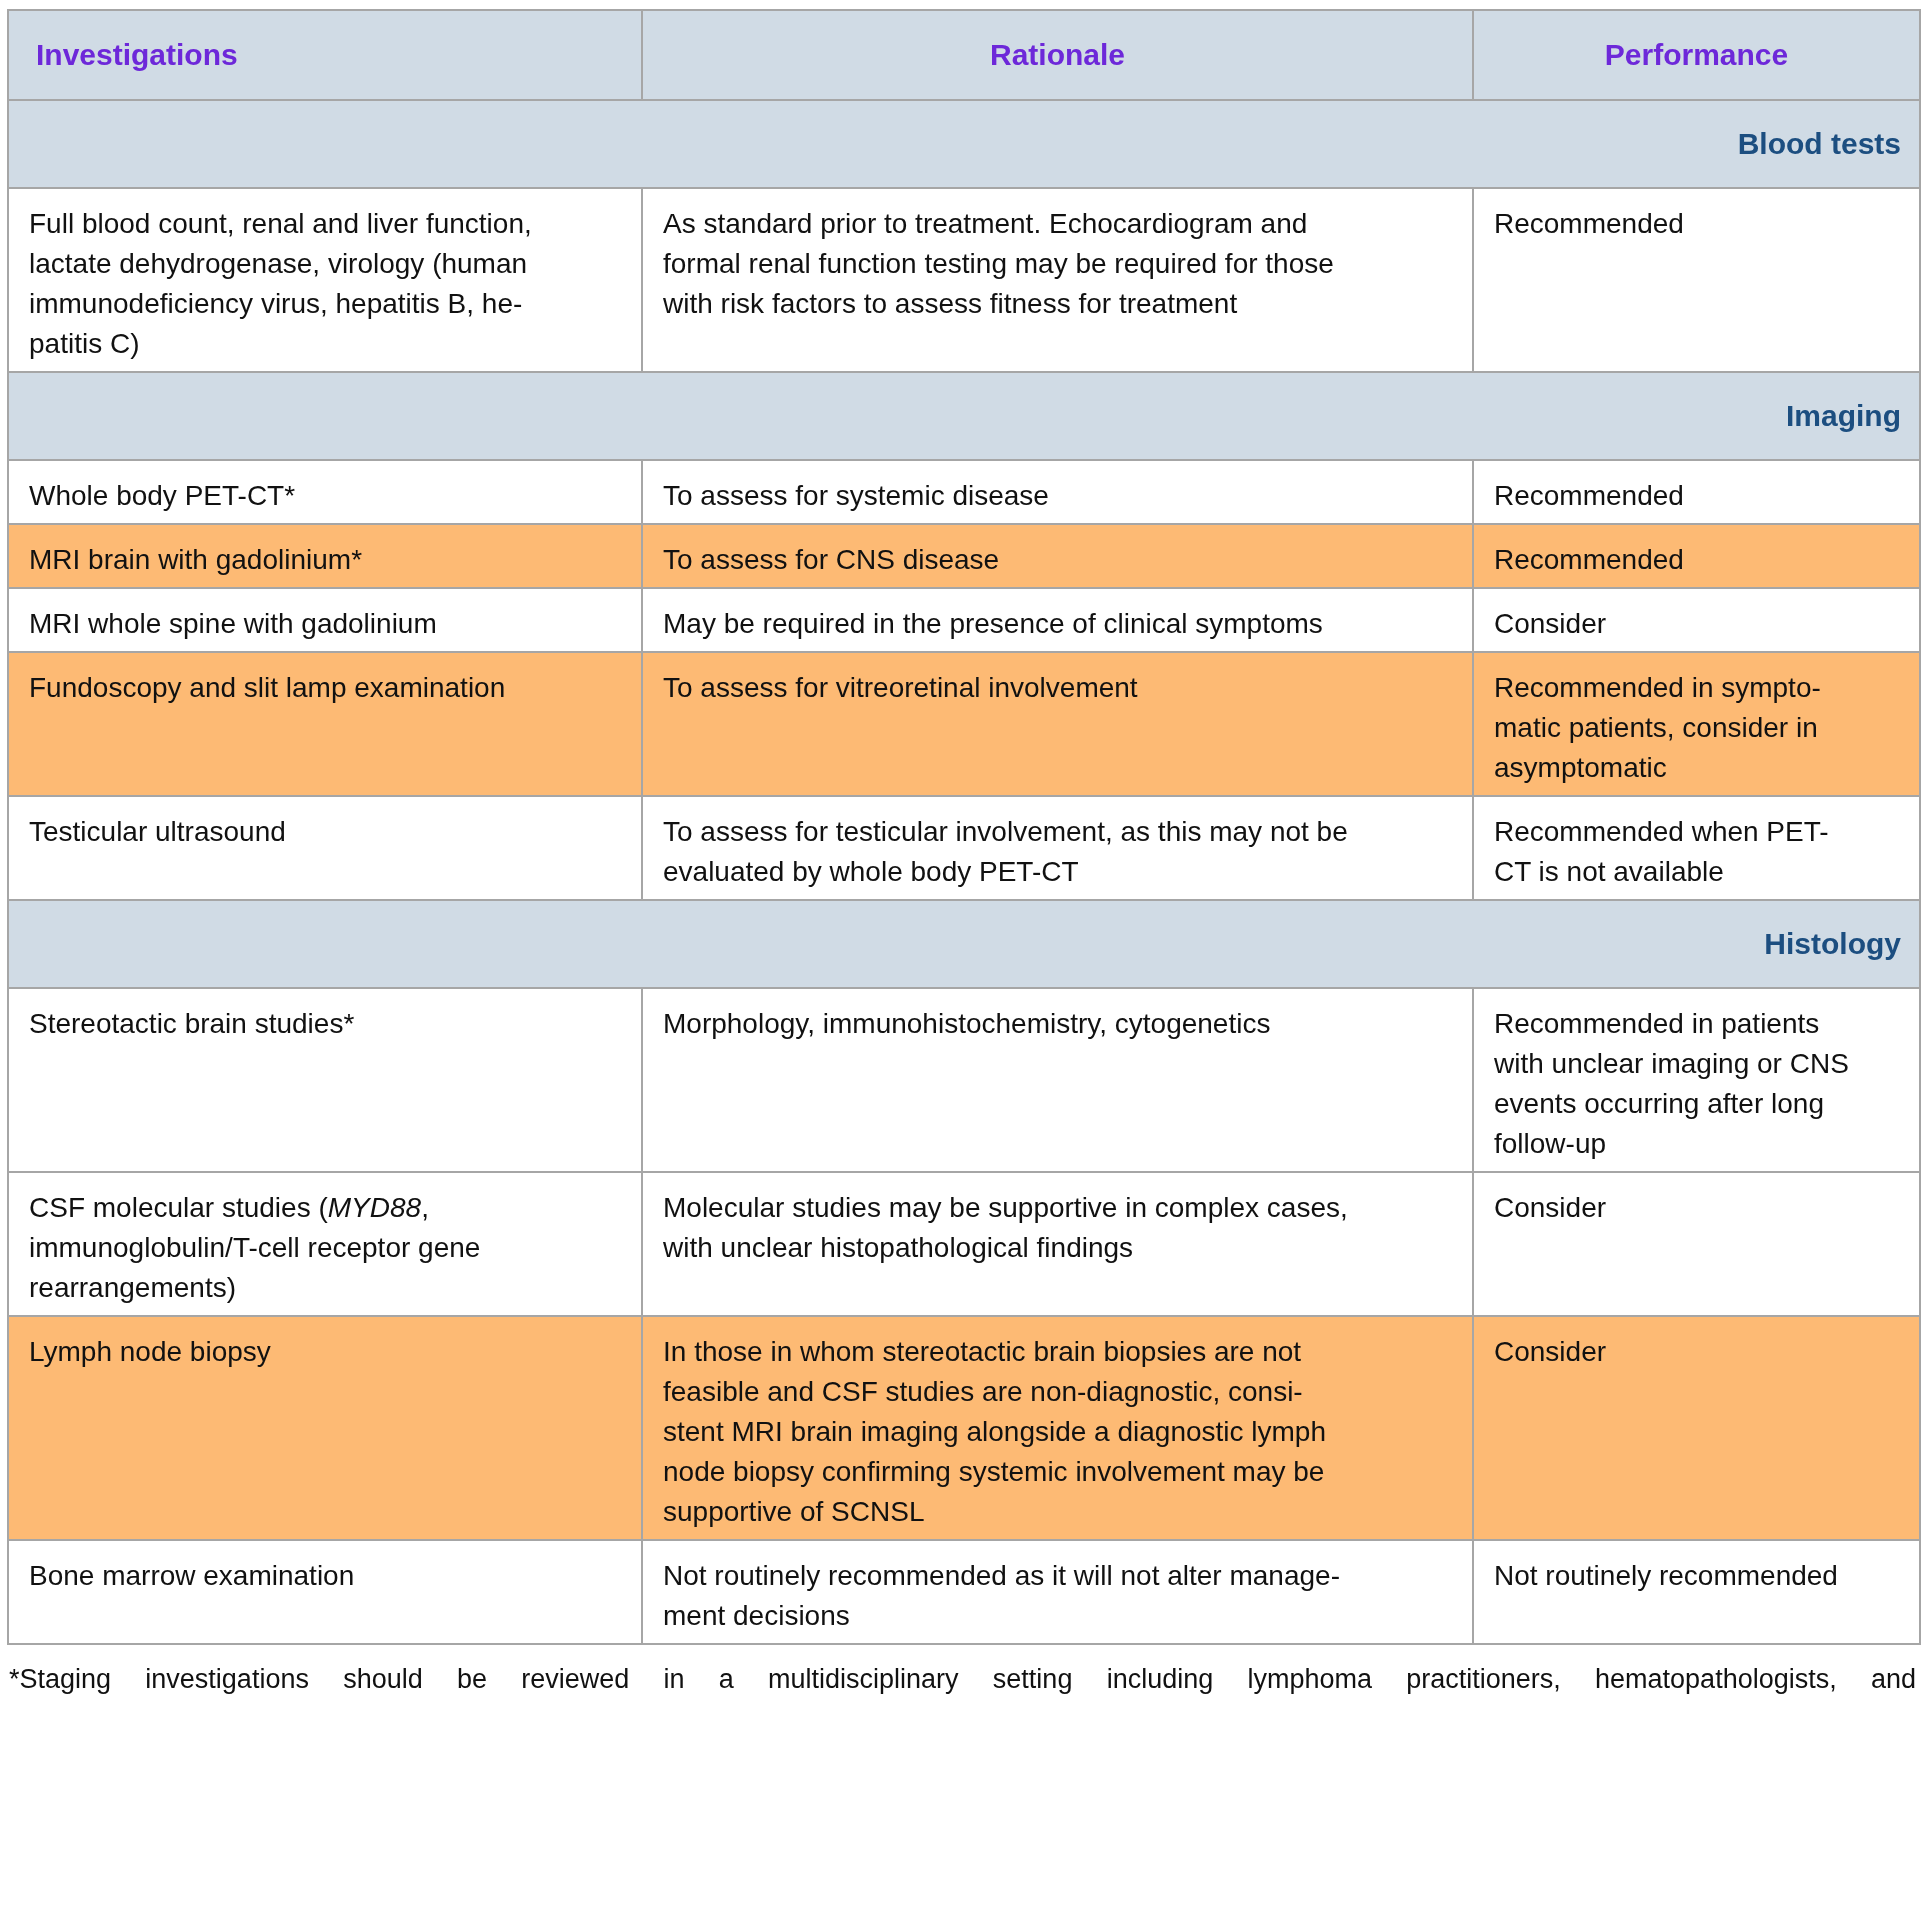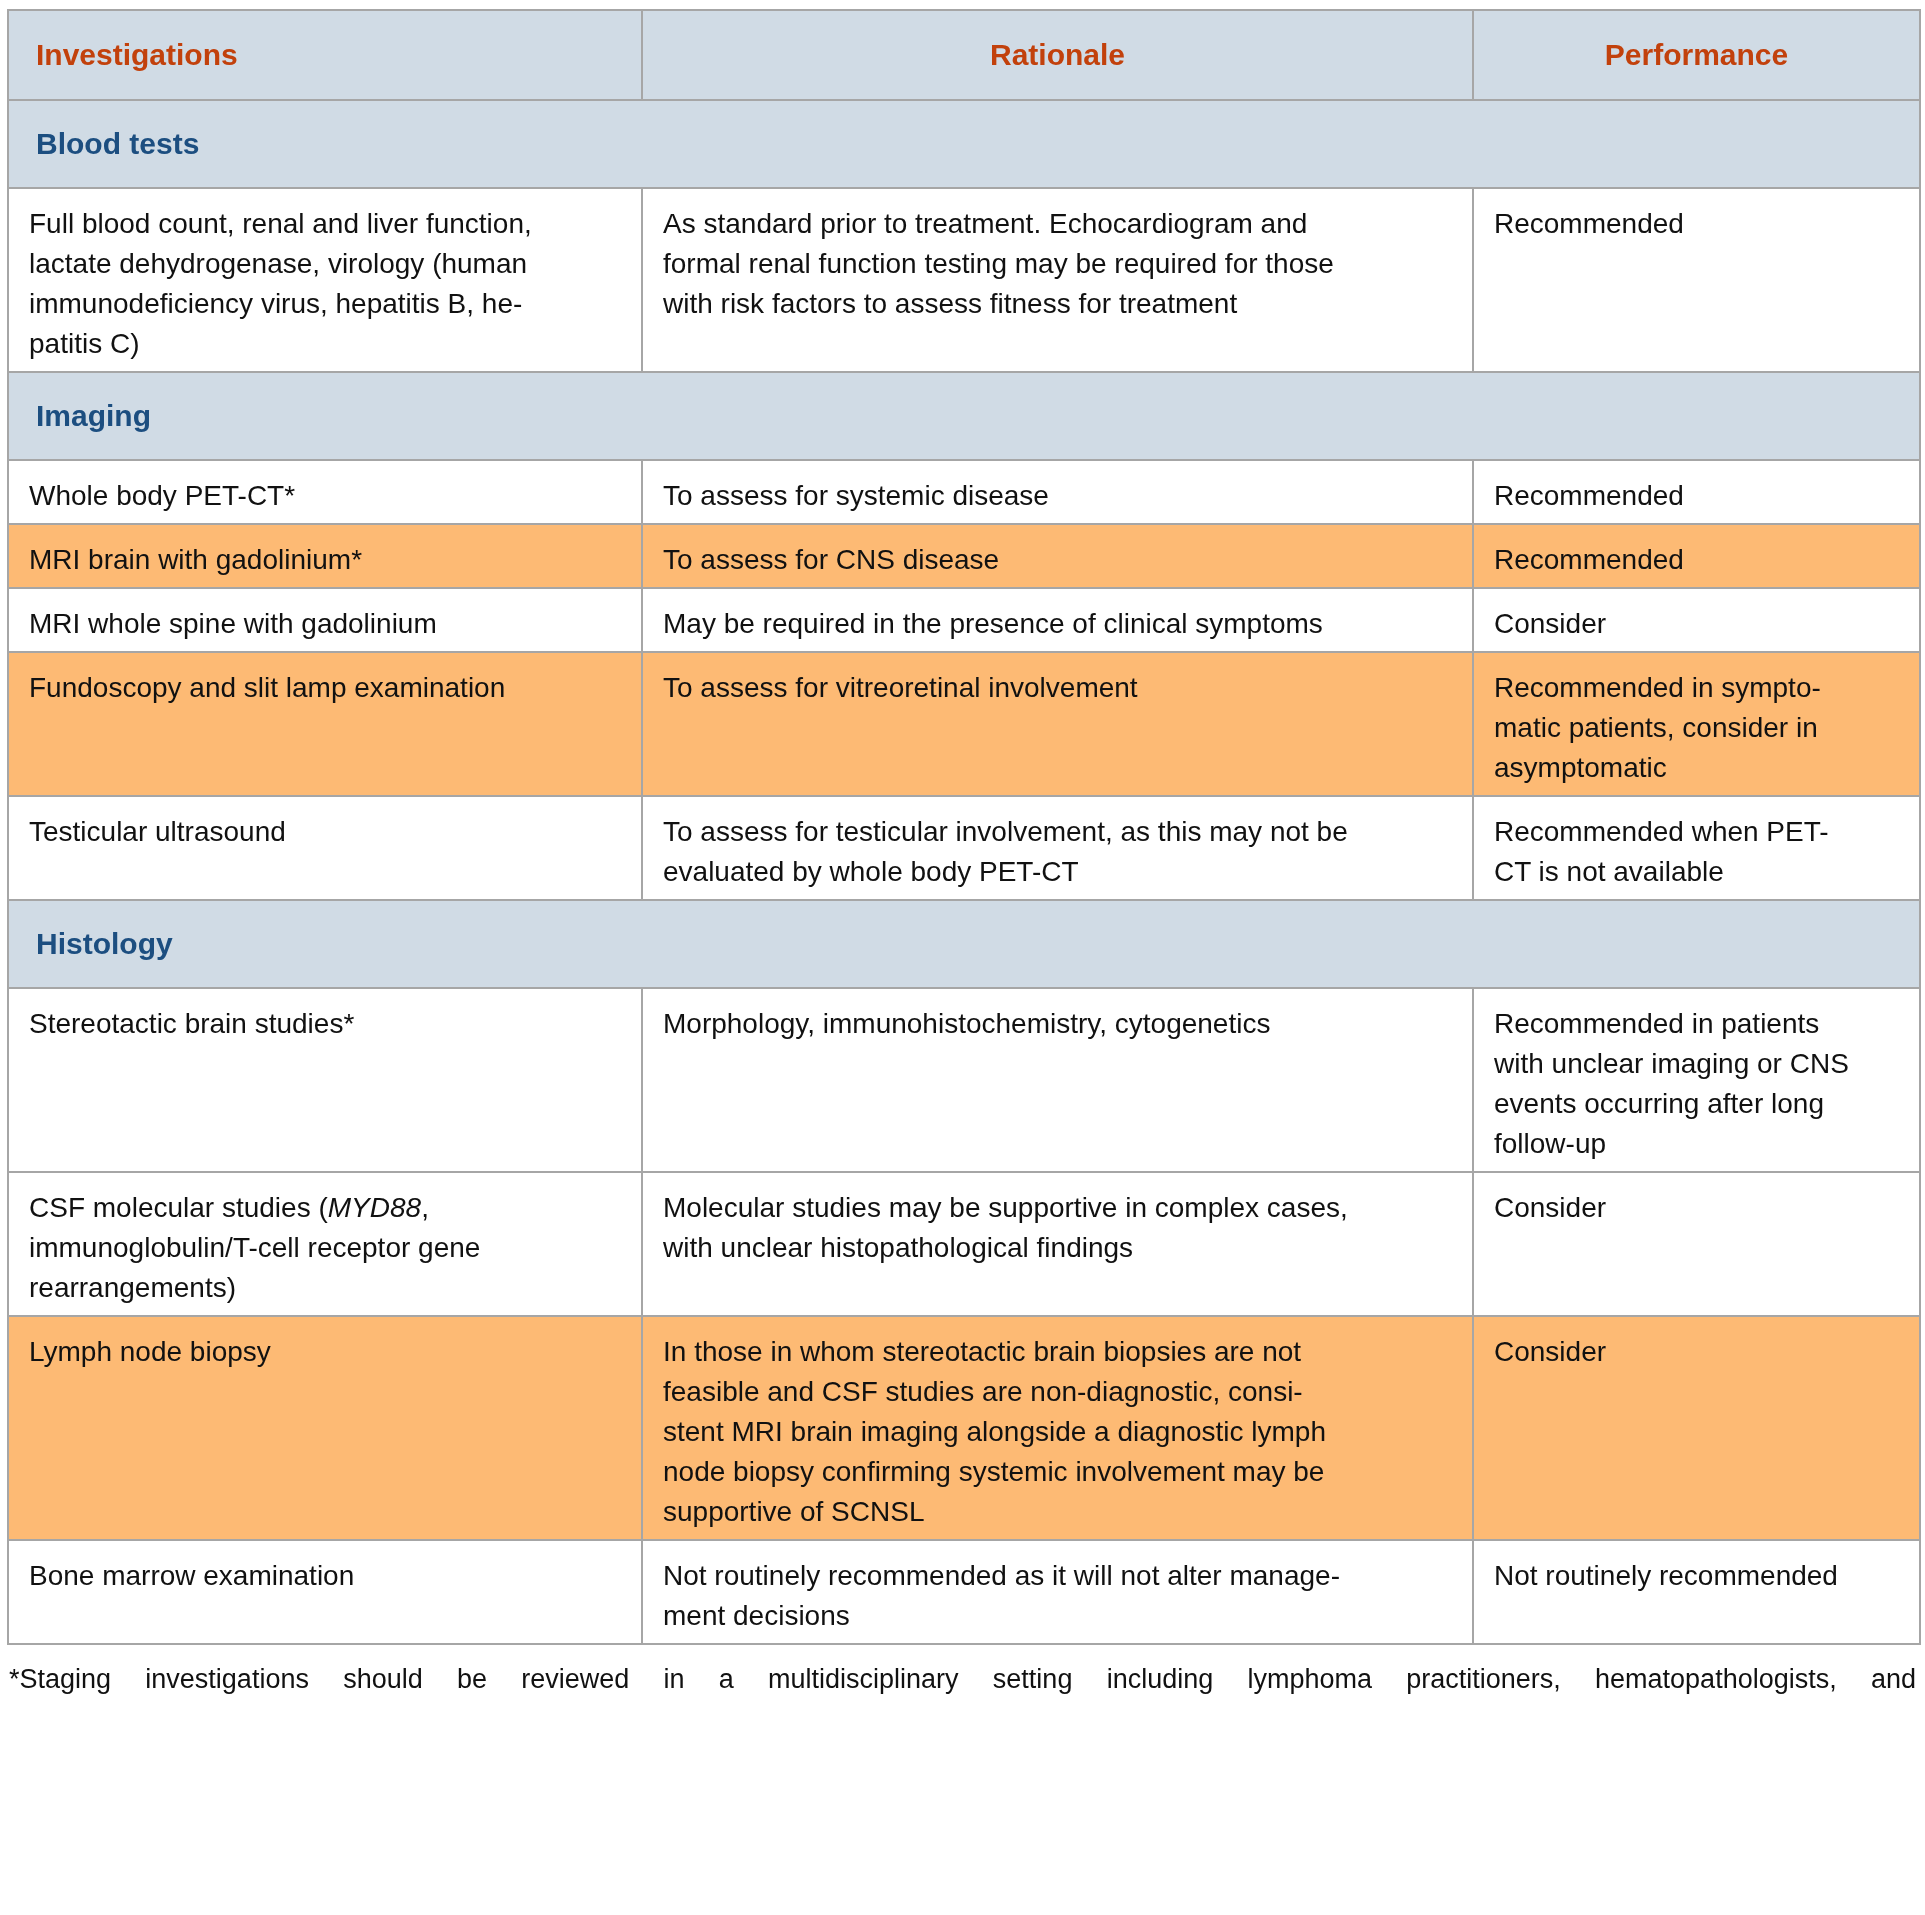--- a/index.html
+++ b/index.html
@@ -30,39 +30,40 @@
   col.c3 { width: 447px; }
   th, td {
     border: 2px solid #a6a6a6;
     vertical-align: top;
     padding: 15px 18px 7px 20px;
     white-space: pre-line;
     box-sizing: border-box;
   }
   thead th {
     background: #d0dbe5;
-    color: #c2410c;
+    color: #6d28d9;
     font-weight: bold;
     font-size: 30px;
     text-align: center;
     vertical-align: middle;
     white-space: normal;
     padding: 24px 18px;
   }
   thead th.th-left {
     text-align: left;
     padding-left: 27px;
   }
   tr.section td {
     background: #d0dbe5;
     color: #1c4e80;
     font-weight: bold;
     font-size: 30px;
     padding: 23px 18px 23px 27px;
     white-space: normal;
+    text-align: right;
   }
   tr.alt td { background: #fdba74; }
   em.gene { font-style: italic; }
   .footnote {
     margin: 16px 2px 0 2px;
     width: 1907px;
     font-size: 27px;
     line-height: 36px;
     color: #111111;
   }

